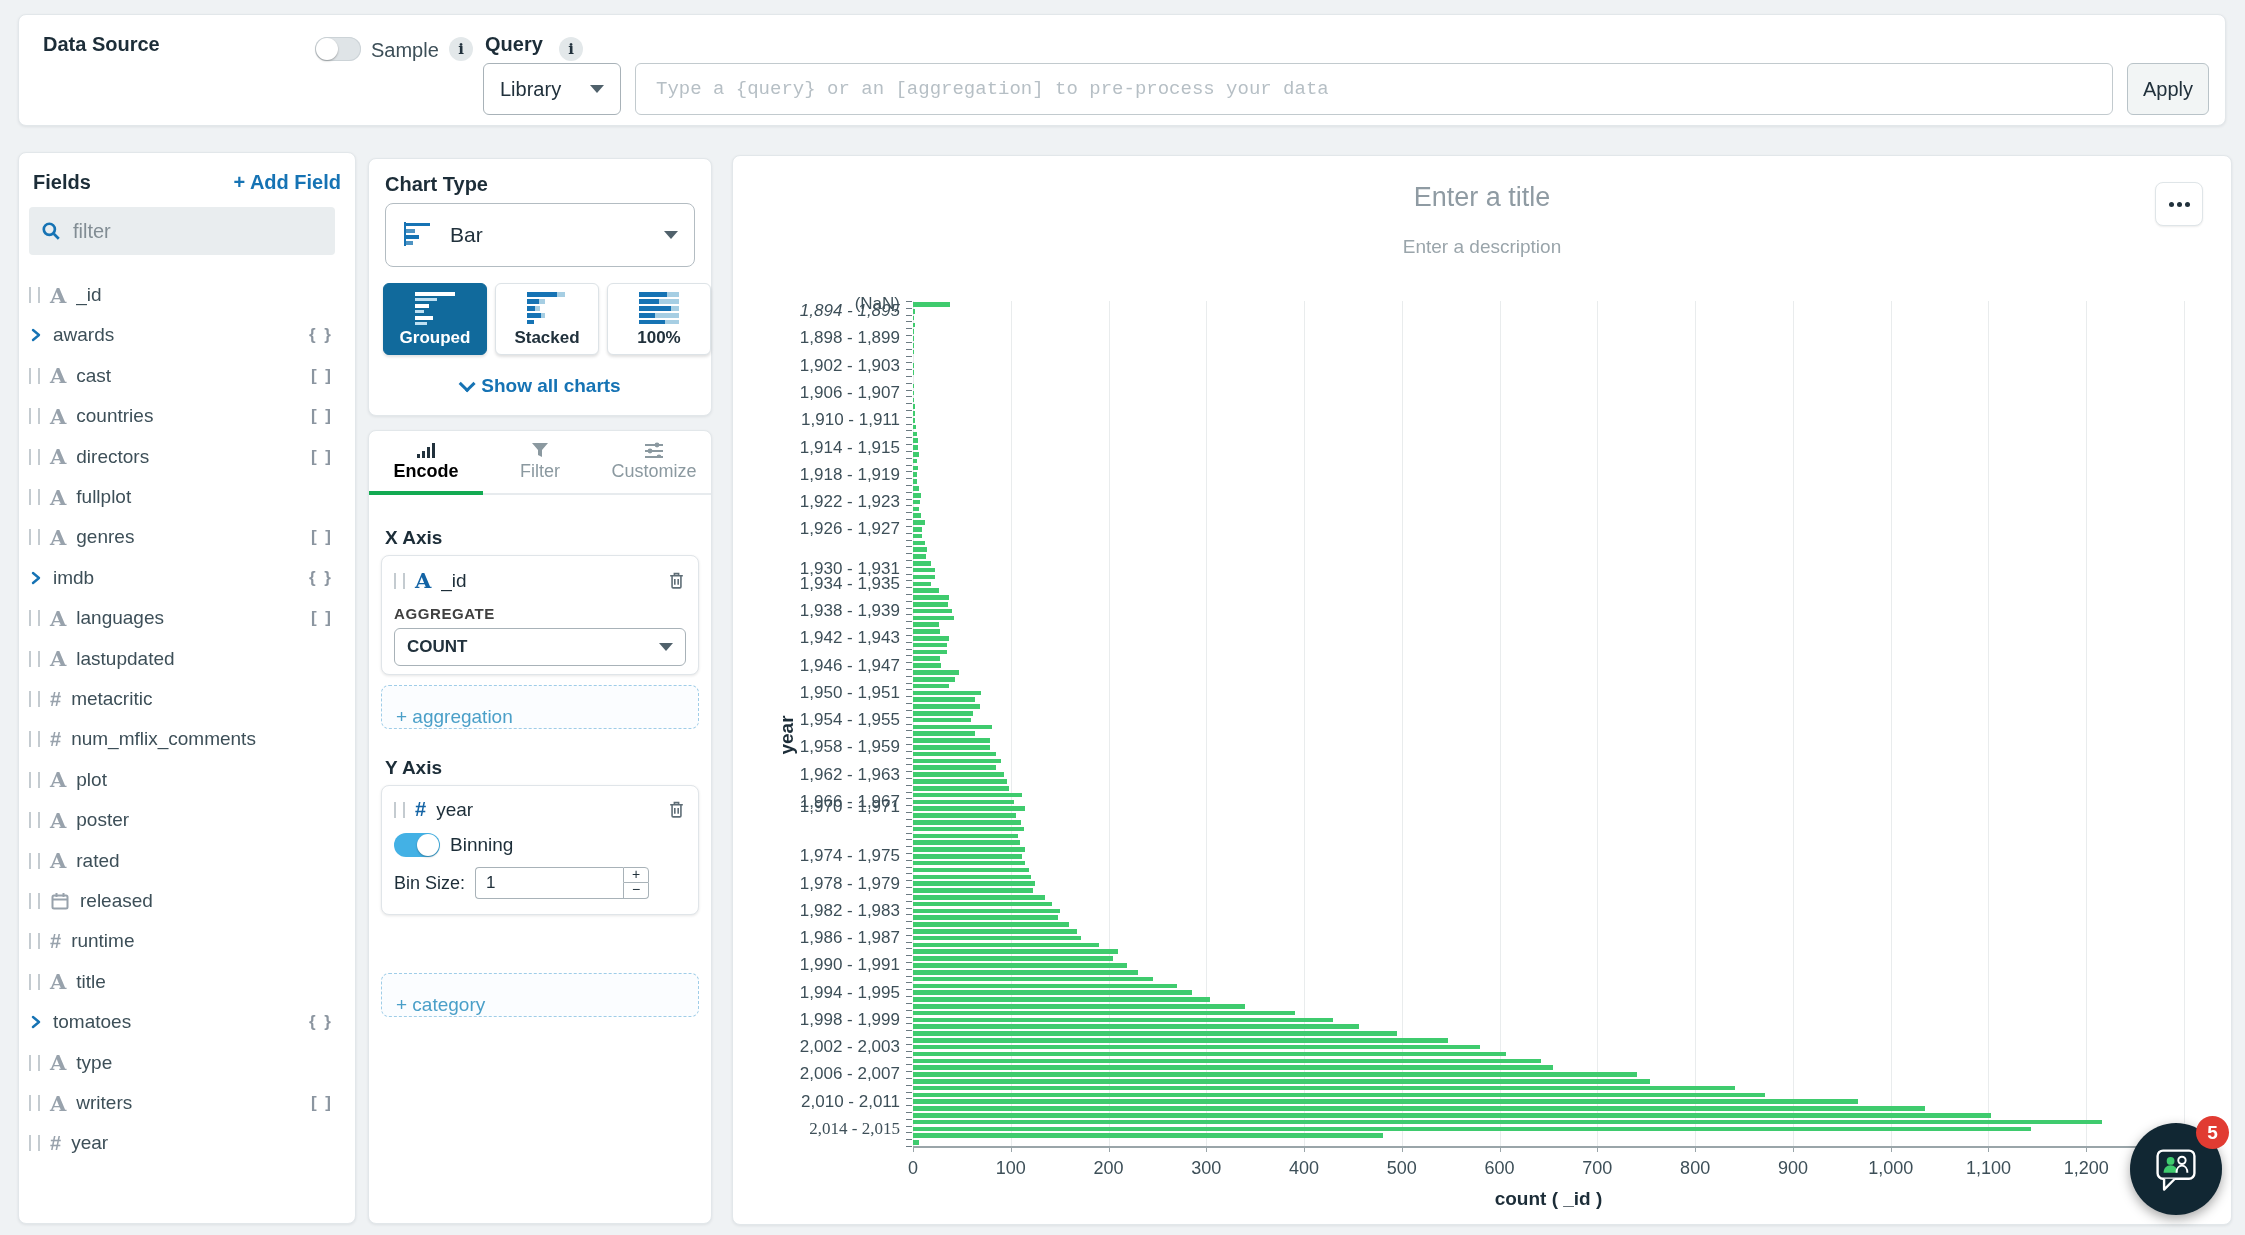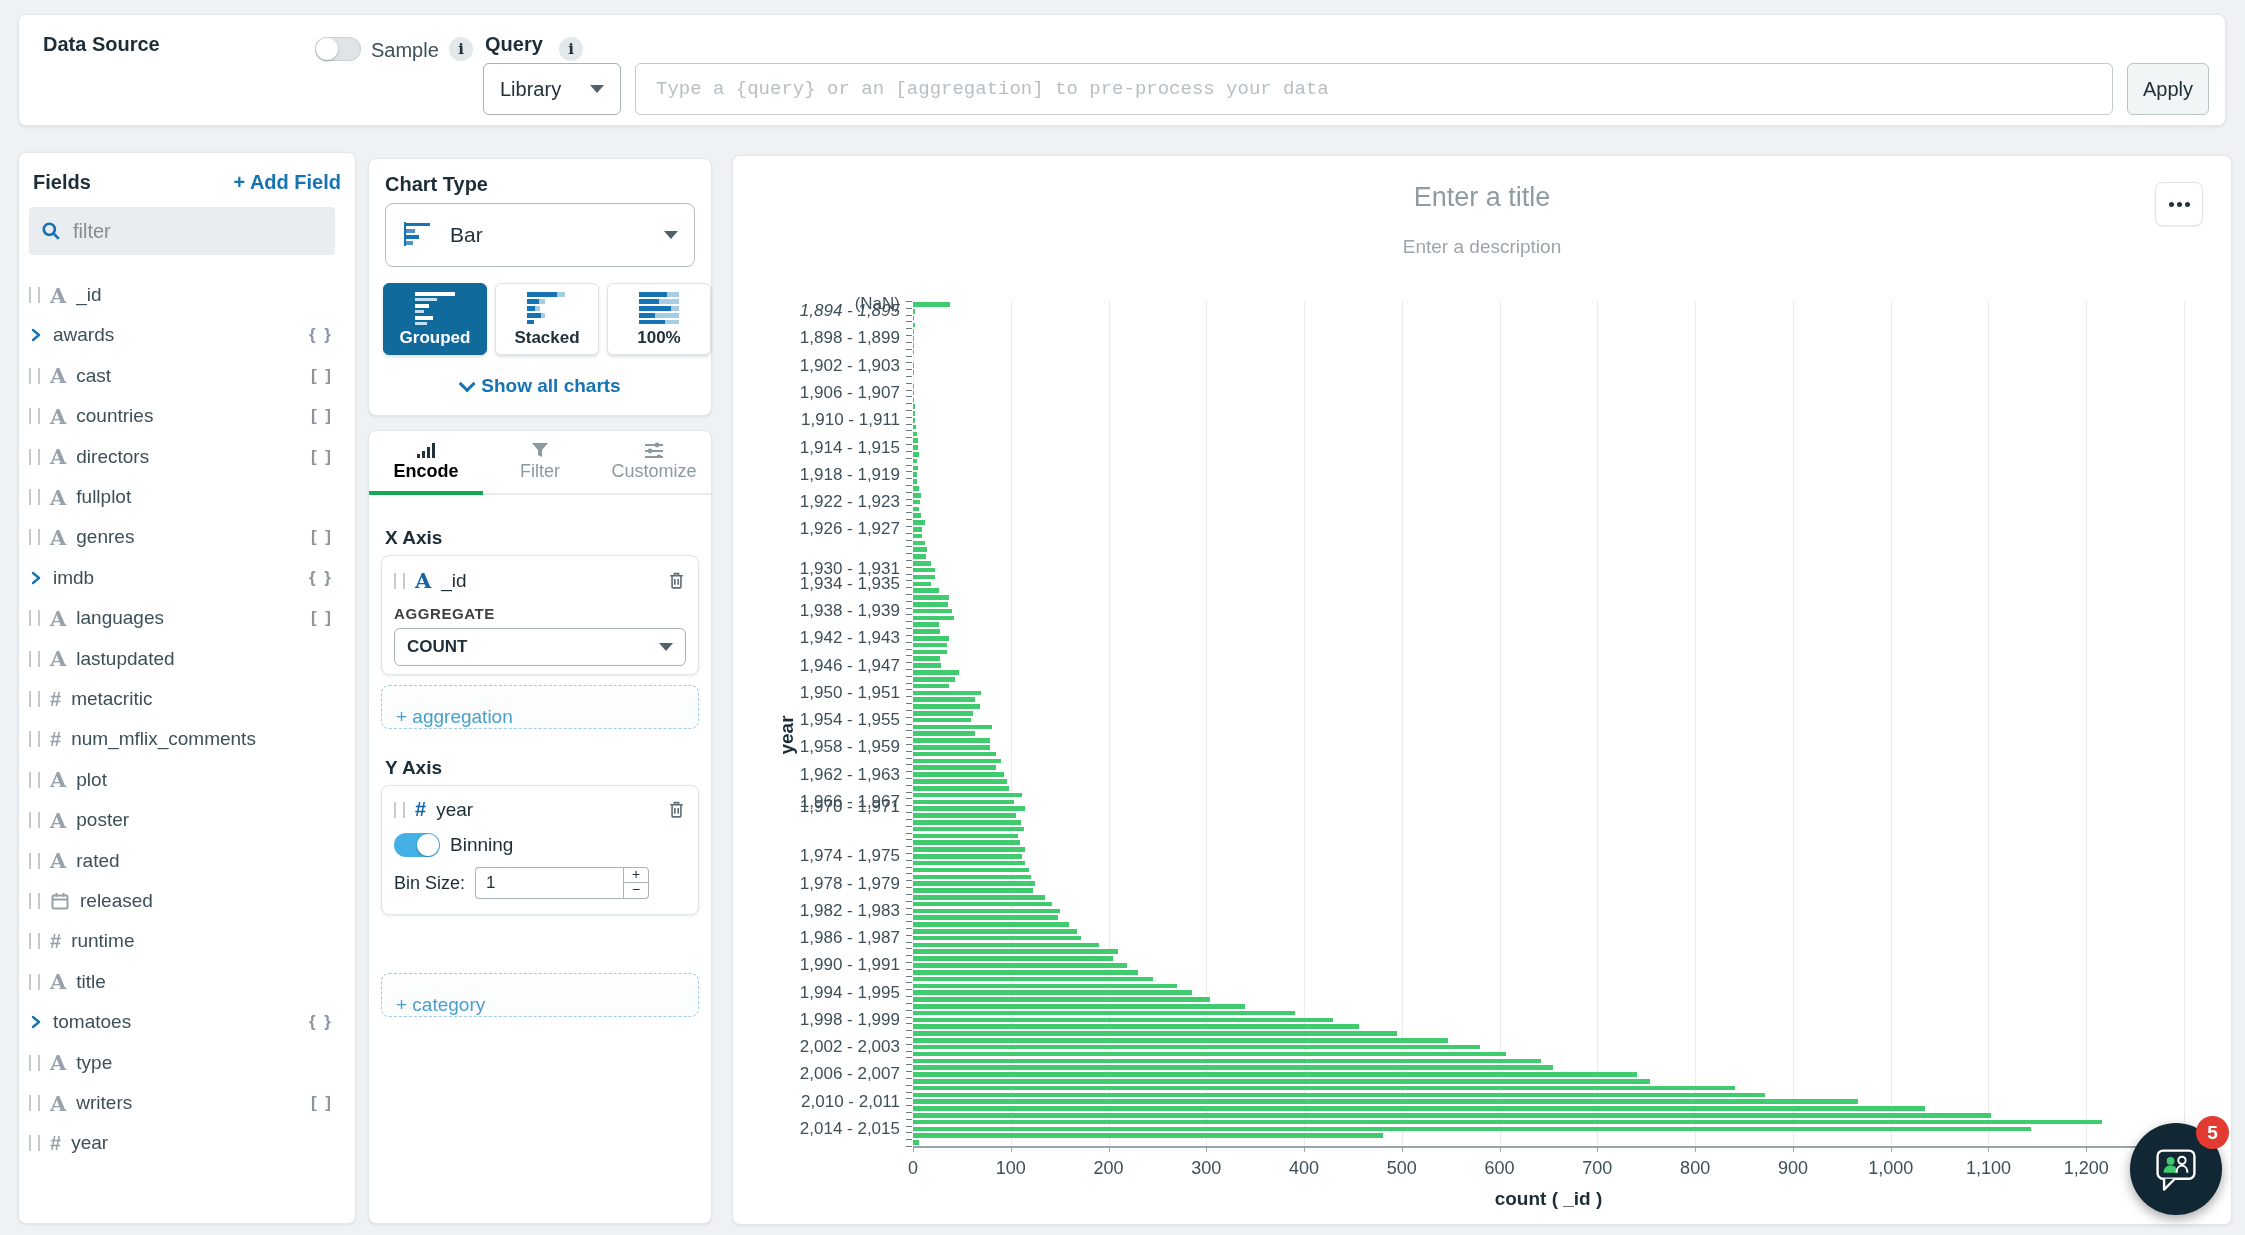--- a/index.html
+++ b/index.html
@@ -595,21 +595,21 @@
         <div class="ylab" style="top: 555.38px;">1,974 - 1,975</div>
         <div class="ylab" style="top: 582.64px;">1,978 - 1,979</div>
         <div class="ylab" style="top: 609.9px;">1,982 - 1,983</div>
         <div class="ylab" style="top: 637.16px;">1,986 - 1,987</div>
         <div class="ylab" style="top: 664.42px;">1,990 - 1,991</div>
         <div class="ylab" style="top: 691.67px;">1,994 - 1,995</div>
         <div class="ylab" style="top: 718.93px;">1,998 - 1,999</div>
         <div class="ylab" style="top: 746.19px;">2,002 - 2,003</div>
         <div class="ylab" style="top: 773.45px;">2,006 - 2,007</div>
         <div class="ylab" style="top: 800.71px;">2,010 - 2,011</div>
-        <div class="ylab" style="top: 827.96px;">2,014 - 2,015</div>
+        <div class="ylab" style="top: 827.96px; font-family: Liberation Serif, serif;">2,014 - 2,015</div>
       </div>
   </section>
 
   <div class="chat">
     <svg width="52" height="52" viewBox="0 0 48 48">
       <rect x="7" y="7" width="34" height="26" rx="5" fill="none" stroke="#fff" stroke-width="2.2"></rect>
       <path d="M13 33 L13 43 L23 33" fill="#112733" stroke="#fff" stroke-width="2.2" stroke-linejoin="round"></path>
       <circle cx="19" cy="16.5" r="3.6" fill="#3fcb6e"></circle>
       <path d="M12.5 27.5 c0-4.4 2.9-7 6.5-7 s6.5 2.6 6.5 7 Z" fill="#3fcb6e"></path>
       <circle cx="29.5" cy="16" r="3.4" fill="none" stroke="#fff" stroke-width="1.8"></circle>

